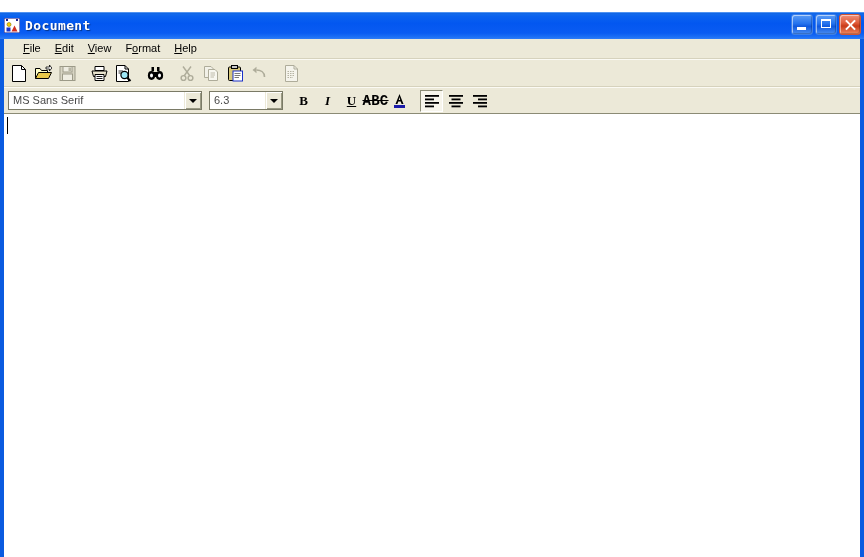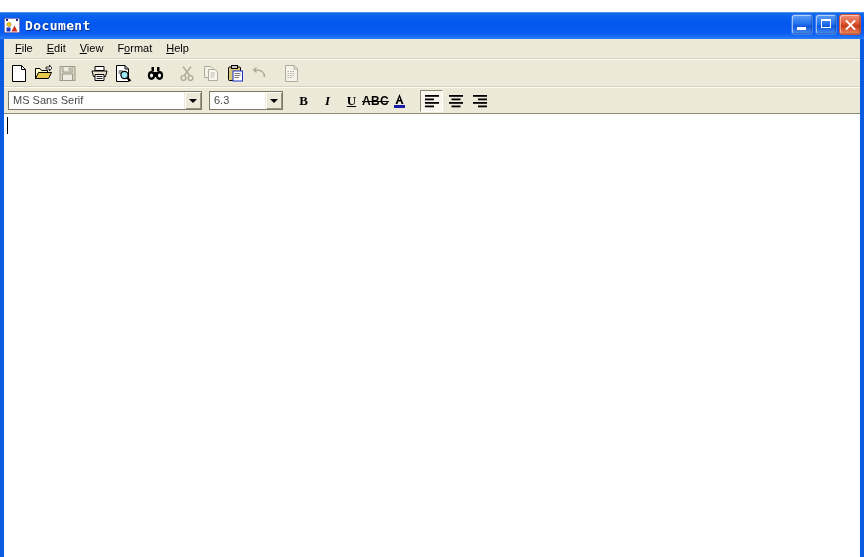--- a/index.html
+++ b/index.html
@@ -133,21 +133,21 @@
     min-height: 0;
   }
 
   
   #menubar {
     flex: 0 0 19px;
     height: 19px;
     background: #ECE9D8;
     display: flex;
     align-items: center;
-    padding-left: 4px;
+    padding-left: 12px;
     box-sizing: border-box;
   }
   .menu-item {
     font-family: "Liberation Sans", sans-serif;
     font-size: 11px;
     color: #000000;
     padding: 2px 7px 2px 7px;
     line-height: 13px;
     cursor: default;
     white-space: nowrap;
@@ -255,22 +255,22 @@
   .fmt-label {
     font-size: 12px;
     color: #000000;
     line-height: 1;
     font-family: "Liberation Serif", serif;
   }
   .fmt-b { font-weight: bold; font-size: 13px; }
   .fmt-i { font-style: italic; font-weight: bold; font-size: 13px; }
   .fmt-u { text-decoration: underline; font-weight: bold; font-size: 13px; }
   .fmt-s {
-    font-family: Liberation Sans, sans-serif;
-    font-size: 12px;
+    font-family: Liberation Mono, monospace;
+    font-size: 14px;
     font-weight: bold;
     text-decoration: line-through;
     letter-spacing: 0.3px;
   }
 
   
   #doc {
     flex: 1 1 auto;
     background: #FFFFFF;
     border-top: 1px solid #8B8B75;

